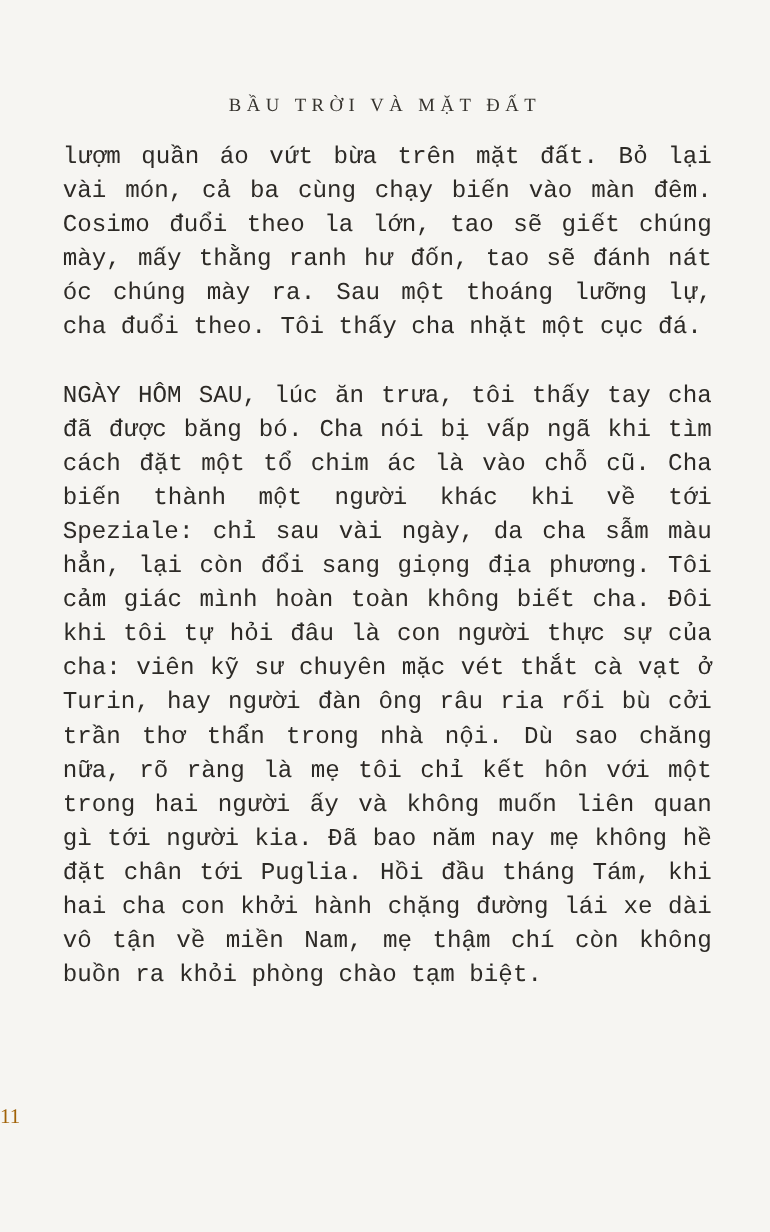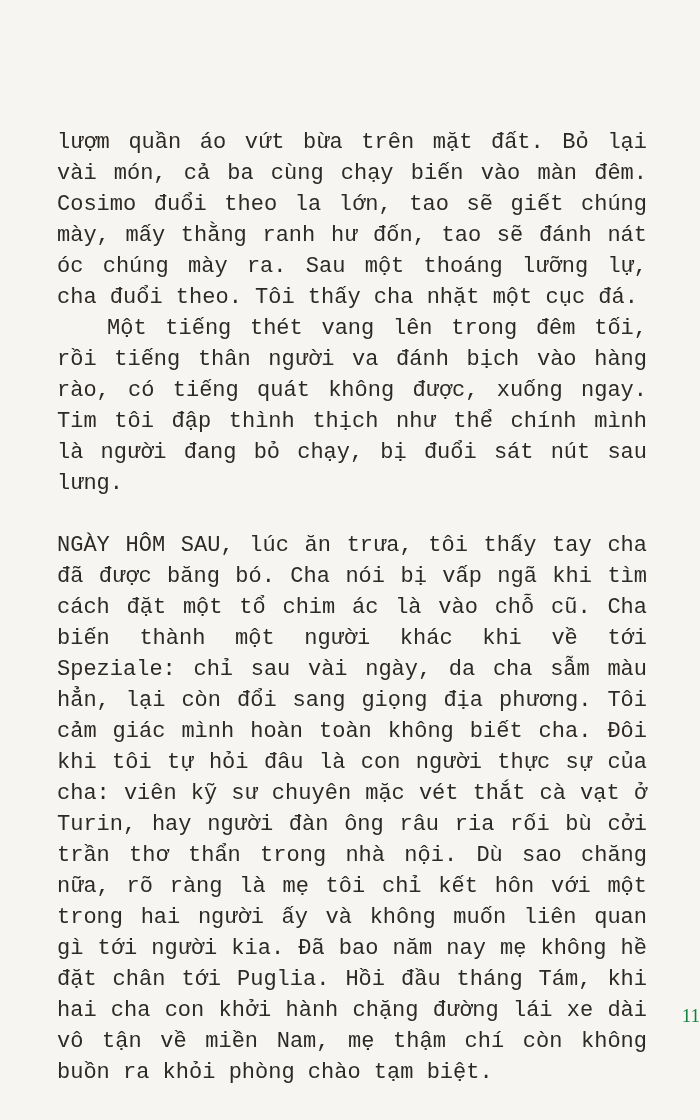--- a/index.html
+++ b/index.html
@@ -45,32 +45,32 @@
     text-indent: 50px;
   }
   .body-text p.section-start {
     margin-top: 31px;
   }
   .page-number {
     position: absolute;
     top: 1005px;
     left: 0;
     right: 0;
-    text-align: right;
+    text-align: left;
     font-size: 19px;
-    color: #15803d;
+    color: #a16207;
   }
 </style>
 </head>
 <body>
 
 <div class="page">
 
+  <div class="running-head">BẦU TRỜI VÀ MẶT ĐẤT</div>
 
   <div class="body-text">
     <p class="continuation">lượm quần áo vứt bừa trên mặt đất. Bỏ lại vài món, cả ba cùng chạy biến vào màn đêm. Cosimo đuổi theo la lớn, tao sẽ giết chúng mày, mấy thằng ranh hư đốn, tao sẽ đánh nát óc chúng mày ra. Sau một thoáng lưỡng lự, cha đuổi theo. Tôi thấy cha nhặt một cục đá.</p>
-    <p class="indented">Một tiếng thét vang lên trong đêm tối, rồi tiếng thân người va đánh bịch vào hàng rào, có tiếng quát không được, xuống ngay. Tim tôi đập thình thịch như thể chính mình là người đang bỏ chạy, bị đuổi sát nút sau lưng.</p>
     <p class="section-start">NGÀY HÔM SAU, lúc ăn trưa, tôi thấy tay cha đã được băng bó. Cha nói bị vấp ngã khi tìm cách đặt một tổ chim ác là vào chỗ cũ. Cha biến thành một người khác khi về tới Speziale: chỉ sau vài ngày, da cha sẫm màu hẳn, lại còn đổi sang giọng địa phương. Tôi cảm giác mình hoàn toàn không biết cha. Đôi khi tôi tự hỏi đâu là con người thực sự của cha: viên kỹ sư chuyên mặc vét thắt cà vạt ở Turin, hay người đàn ông râu ria rối bù cởi trần thơ thẩn trong nhà nội. Dù sao chăng nữa, rõ ràng là mẹ tôi chỉ kết hôn với một trong hai người ấy và không muốn liên quan gì tới người kia. Đã bao năm nay mẹ không hề đặt chân tới Puglia. Hồi đầu tháng Tám, khi hai cha con khởi hành chặng đường lái xe dài vô tận về miền Nam, mẹ thậm chí còn không buồn ra khỏi phòng chào tạm biệt.</p>
   </div>
 
   <div class="page-number">11</div>
 
 </div>
 
 </body></html>

